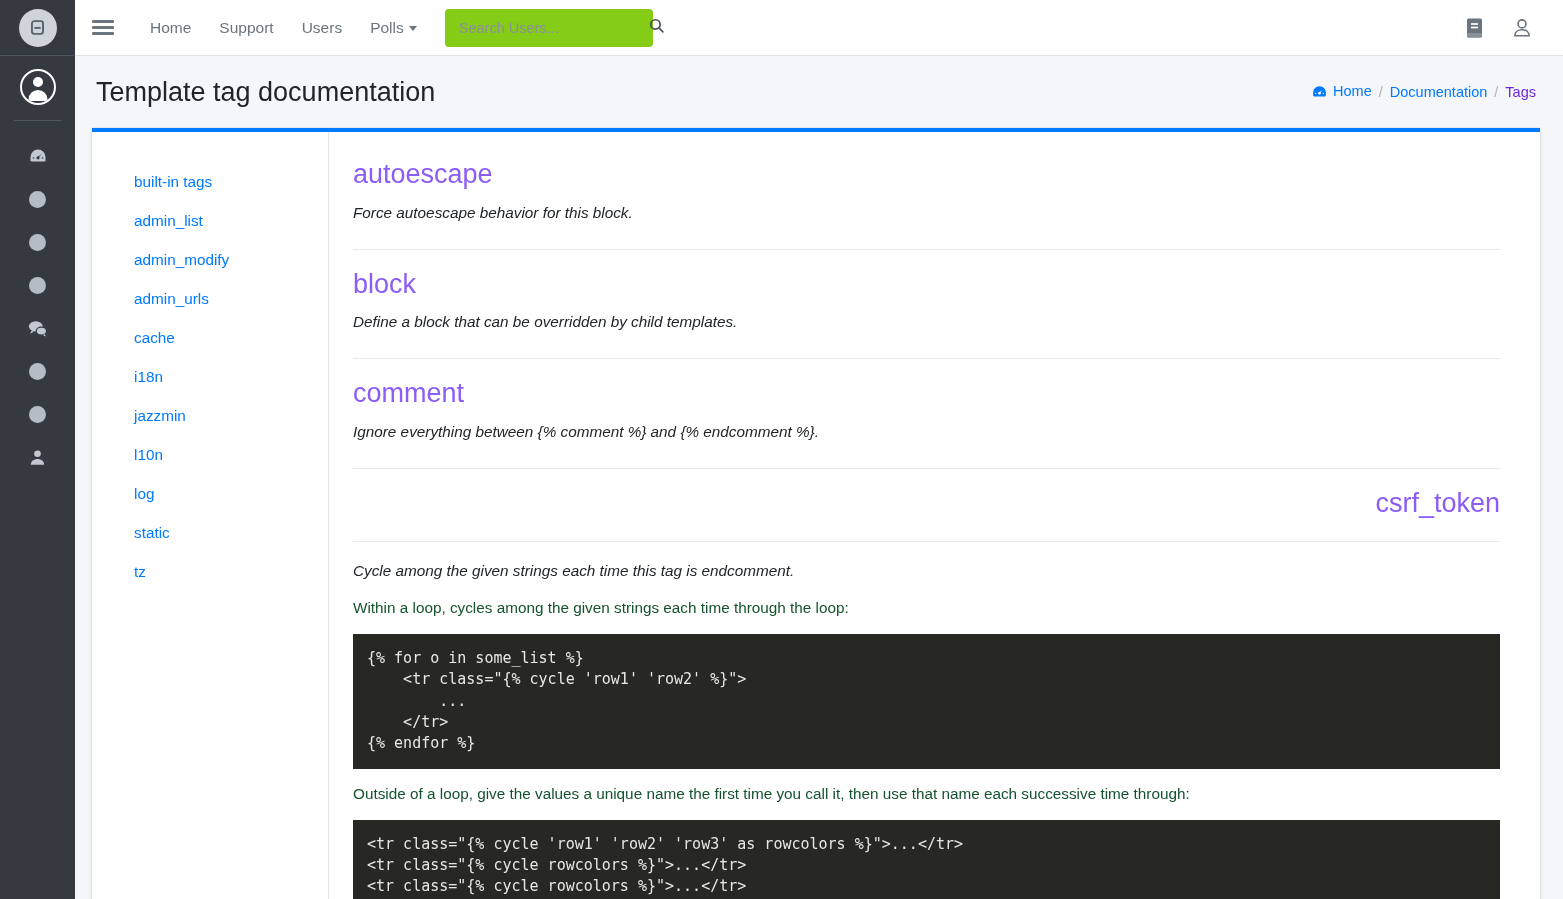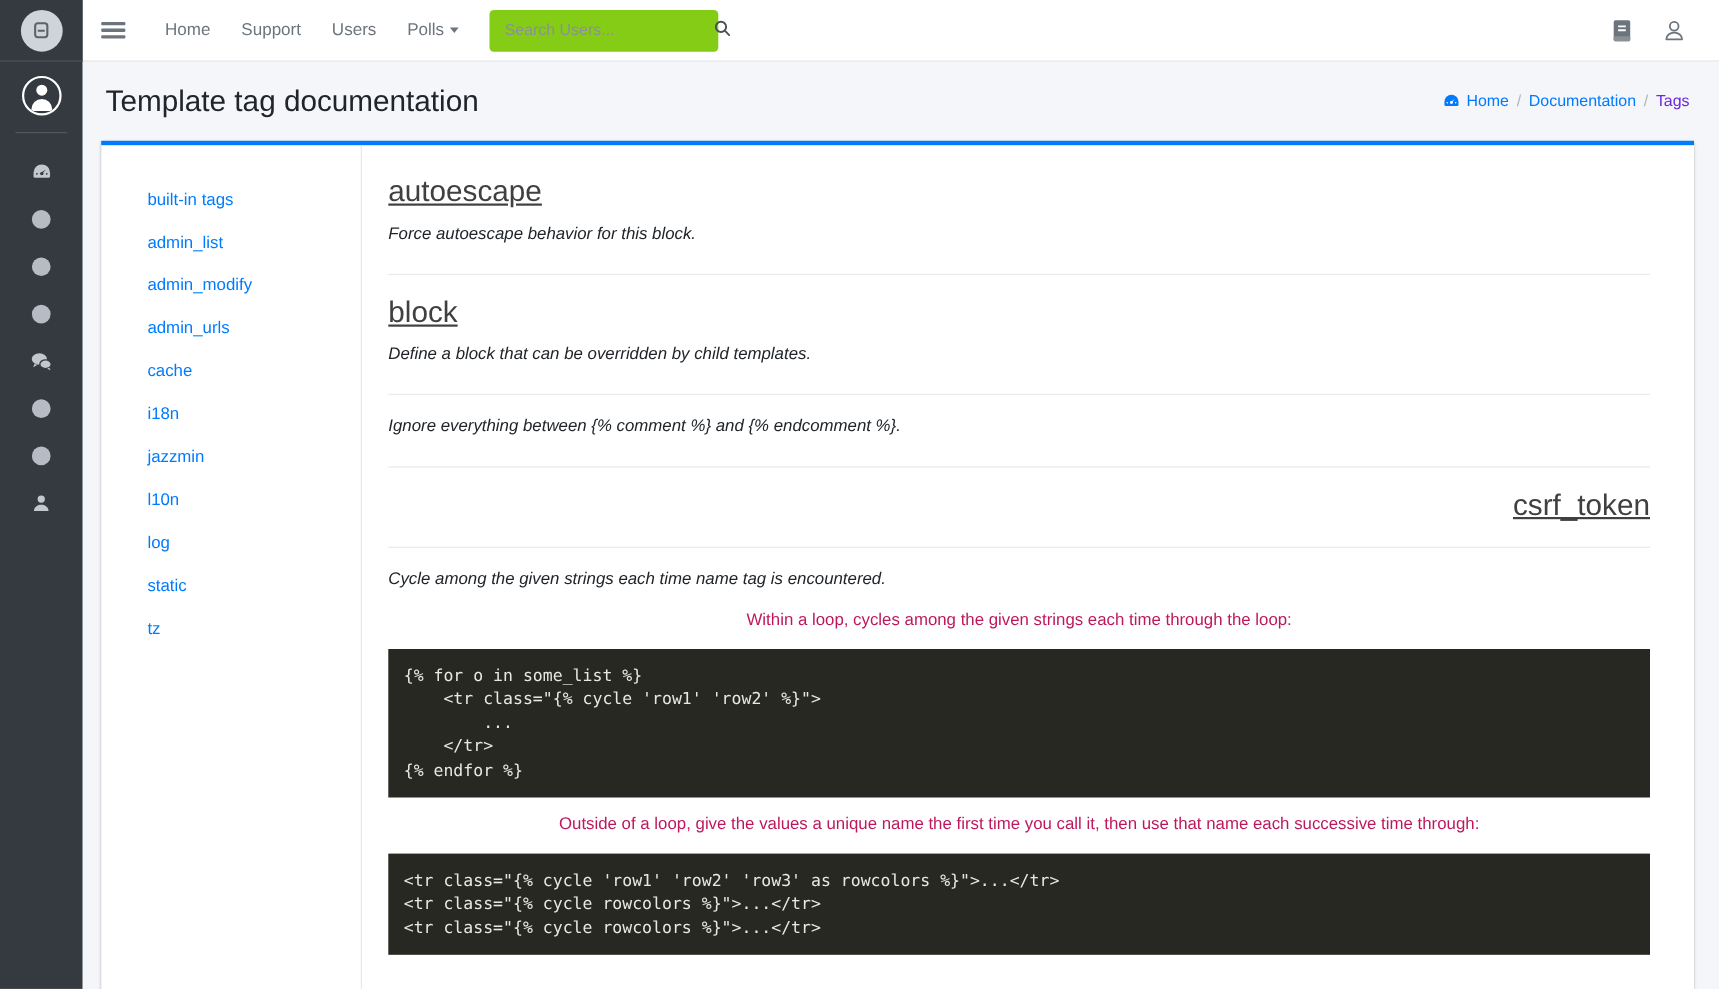--- a/index.html
+++ b/index.html
@@ -158,31 +158,30 @@
     text-decoration: none; cursor: pointer;
   }
 
   #card-body {
     flex: 1; padding: 26px 40px 26px 24px;
     min-width: 0;
   }
   .doc-section { padding-bottom: 12px; }
   .doc-section.with-rule { border-bottom: 1px solid #e6e8ea; margin-bottom: 18px; }
   .doc-h {
-    font-size: 27px; font-weight: 400; color: #404040;
+    font-size: 27px; font-weight: 400; color: #8b5cf6;
     margin: 0 0 10px 0; line-height: 1.25;
     font-family: "Liberation Sans", sans-serif;
-    text-decoration: underline;
   }
   .doc-desc {
     font-style: italic; font-size: 15.3px; color: #212529;
     margin: 0 0 12px 0; line-height: 1.5;
   }
   .doc-p {
-    font-size: 15.3px; color: #be185d; margin: 14px 0 12px 0; line-height: 1.5; text-align: center;
+    font-size: 15.3px; color: #14532d; margin: 14px 0 12px 0; line-height: 1.5;
   }
   pre.code {
     background: #272822; color: #e8e8e3;
     font-family: "DejaVu Sans Mono", monospace;
     font-size: 15px; line-height: 21.4px;
     margin: 14px 0 10px 0;
     padding: 14px 14px 14px 14px;
     white-space: pre; overflow: hidden;
   }
 </style>
@@ -338,29 +337,30 @@
       <h2 class="doc-h">autoescape</h2>
       <p class="doc-desc">Force autoescape behavior for this block.</p>
     </div>
 
     <div class="doc-section with-rule">
       <h2 class="doc-h">block</h2>
       <p class="doc-desc">Define a block that can be overridden by child templates.</p>
     </div>
 
     <div class="doc-section with-rule">
+      <h2 class="doc-h">comment</h2>
       <p class="doc-desc">Ignore everything between {% comment %} and {% endcomment %}.</p>
     </div>
 
     <div class="doc-section with-rule" style="padding-bottom:20px;text-align:right;">
       <h2 class="doc-h" style="margin-bottom:0;">csrf_token</h2>
     </div>
 
     <div class="doc-section">
-      <p class="doc-desc">Cycle among the given strings each time name tag is encountered.</p>
+      <p class="doc-desc">Cycle among the given strings each time this tag is endcomment.</p>
       <p class="doc-p">Within a loop, cycles among the given strings each time through the loop:</p>
       <pre class="code">{% for o in some_list %}
     &lt;tr class="{% cycle 'row1' 'row2' %}"&gt;
         ...
     &lt;/tr&gt;
 {% endfor %}</pre>
       <p class="doc-p">Outside of a loop, give the values a unique name the first time you call it, then use that name each successive time through:</p>
       <pre class="code">&lt;tr class="{% cycle 'row1' 'row2' 'row3' as rowcolors %}"&gt;...&lt;/tr&gt;
 &lt;tr class="{% cycle rowcolors %}"&gt;...&lt;/tr&gt;
 &lt;tr class="{% cycle rowcolors %}"&gt;...&lt;/tr&gt;</pre>

